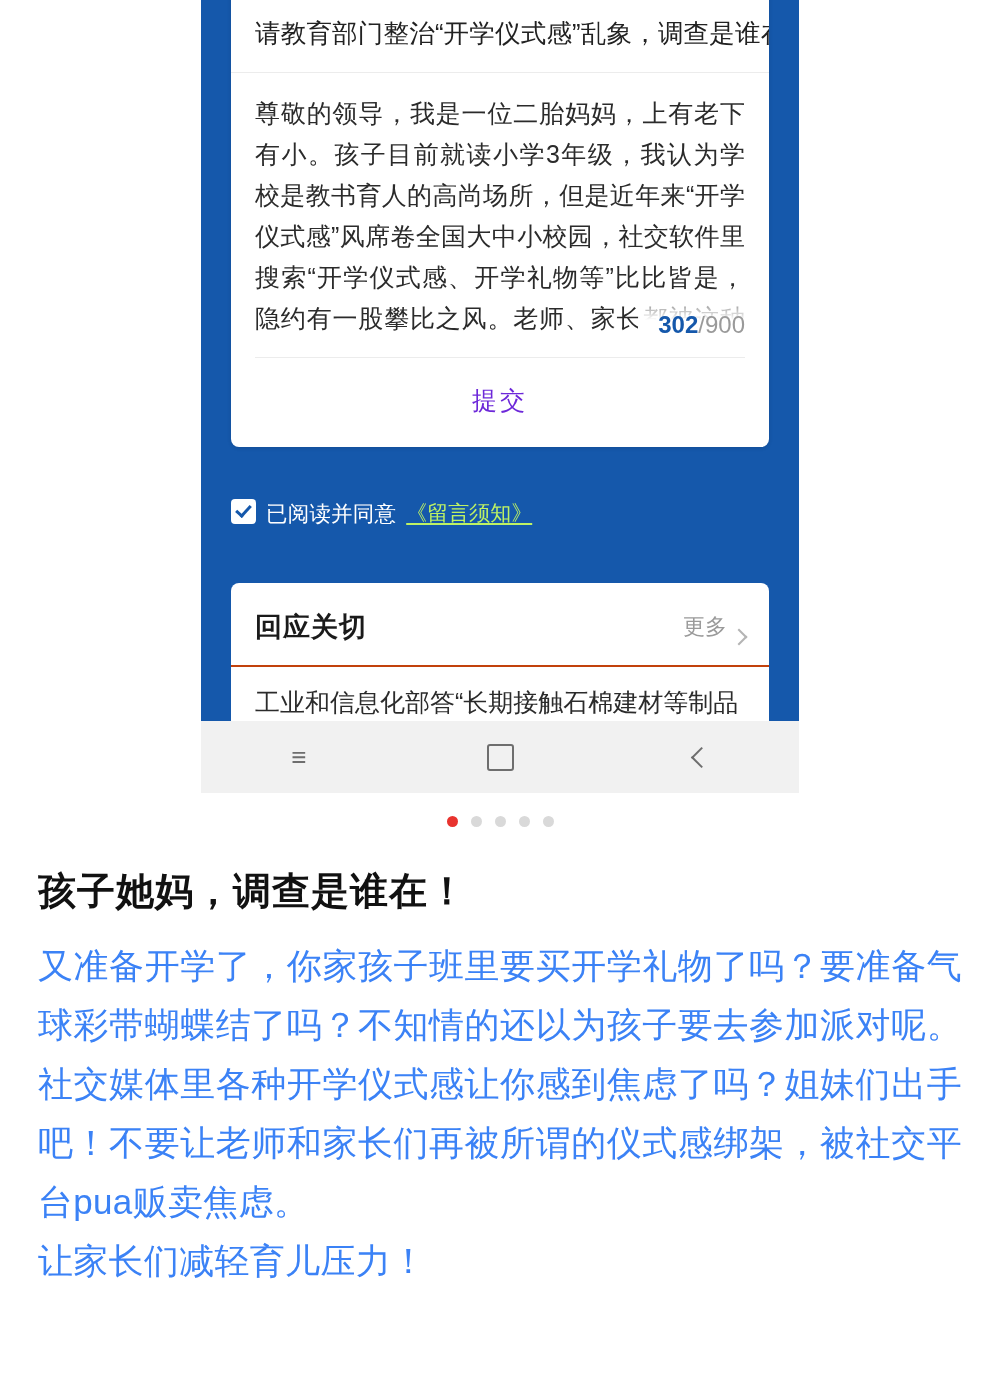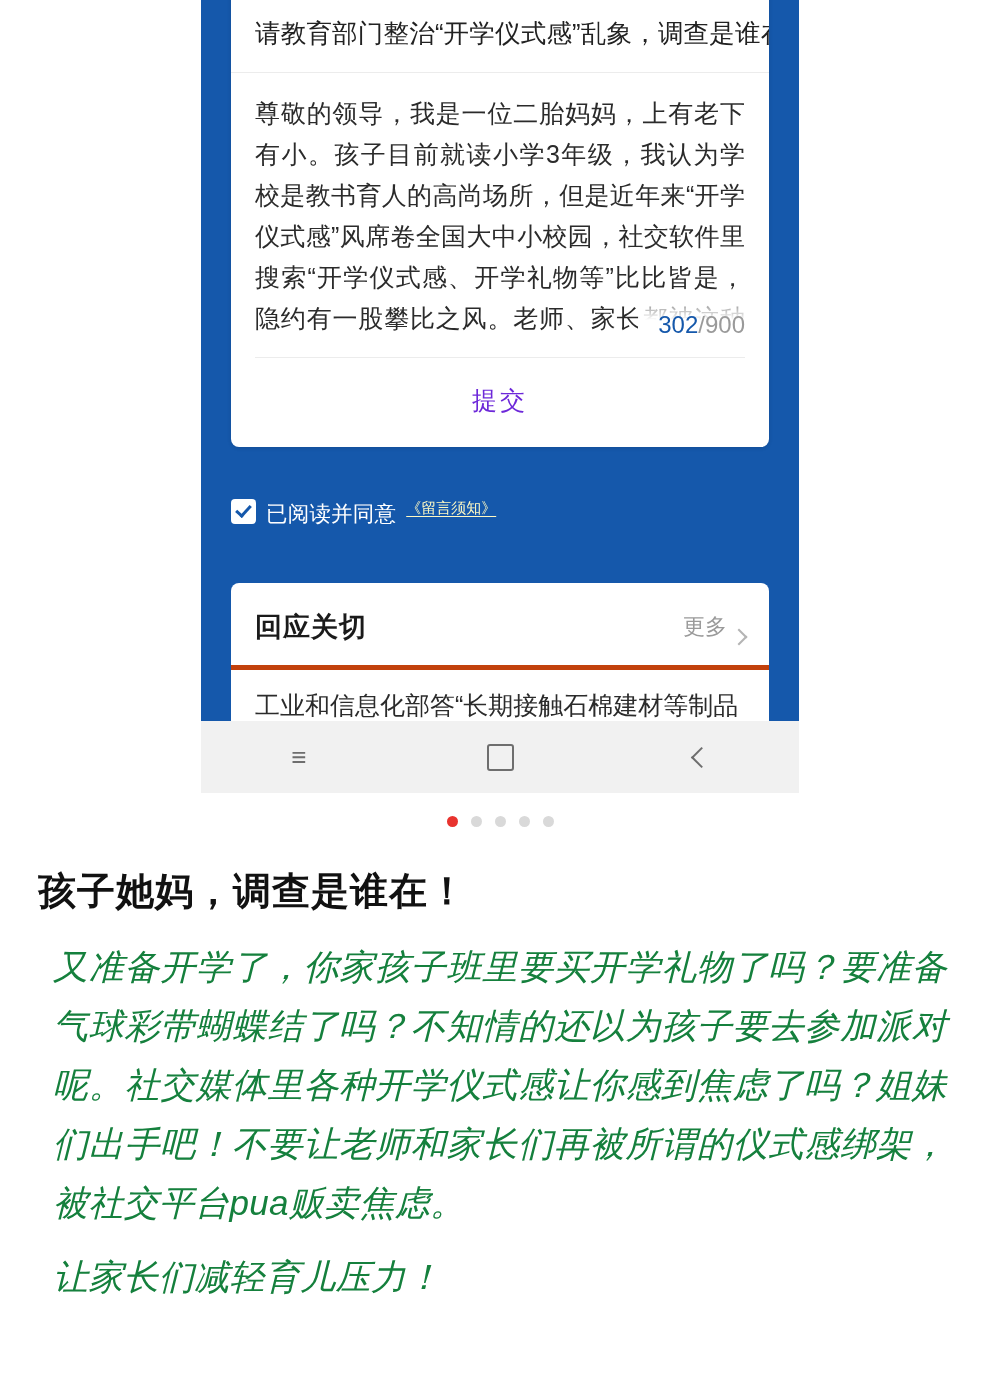--- a/index.html
+++ b/index.html
@@ -66,21 +66,21 @@
     position: absolute;
     right: 24px;
     bottom: 6px;
     font-size: 24px;
     background: linear-gradient(to bottom, rgba(255,255,255,0.55) 0%, #ffffff 42%, #ffffff 100%);
     padding: 6px 0 2px 20px;
     color: #9a9a9a;
   }
   .counter b {
     color: #1558ab;
-    font-weight: 400;
+    font-weight: 700;
   }
   .form-divider {
     height: 1px;
     background: #ececec;
     margin: 10px 24px 0 24px;
   }
   .submit-btn {
     text-align: center;
     padding: 26px 0 30px 0;
     font-size: 25px;
@@ -112,42 +112,42 @@
     border: solid #1558ab;
     border-width: 0 3px 3px 0;
     transform: rotate(42deg);
   }
   .agree-text {
     font-size: 21.5px;
     color: #ffffff;
     letter-spacing: 0.2px;
   }
   .agree-link {
-    font-size: 15px;
-    color: #fef9c3;
+    font-size: 21px;
+    color: #bef264;
     text-decoration: underline;
     text-underline-offset: 3px;
   }
 
   .respond-card {
     position: absolute;
     left: 30px;
     top: 583px;
     width: 538px;
     height: 147px;
     background: #ffffff;
     border-radius: 8px 8px 0 0;
     overflow: hidden;
   }
   .respond-head {
     display: flex;
     align-items: center;
     justify-content: space-between;
     padding: 26px 24px 20px 24px;
-    border-bottom: 5px solid #c2410c;
+    border-bottom: 2px solid #c2410c;
   }
   .respond-title {
     font-size: 27px;
     font-weight: 700;
     color: #1a1a1a;
     letter-spacing: 1px;
   }
   .respond-more {
     font-size: 22px;
     color: #9a9a9a;
@@ -233,25 +233,24 @@
     font-size: 38px;
     font-weight: 700;
     line-height: 62px;
     color: #111;
     letter-spacing: 1px;
     margin: 0 0 14px 0;
   }
   .para {
     font-size: 35px;
     line-height: 59px;
-    color: #15803d;
+    color: #3b82f6;
     letter-spacing: 0.3px;
-    margin: 15px;
+    margin: 0;
     text-align: justify;
-    font-style: italic;
   }
   .para + .para { margin-top: 0; }
 </style>
 </head>
 <body>
 
 <div class="phone-shot">
 
   <div class="form-card">
     <div class="form-title-row">

